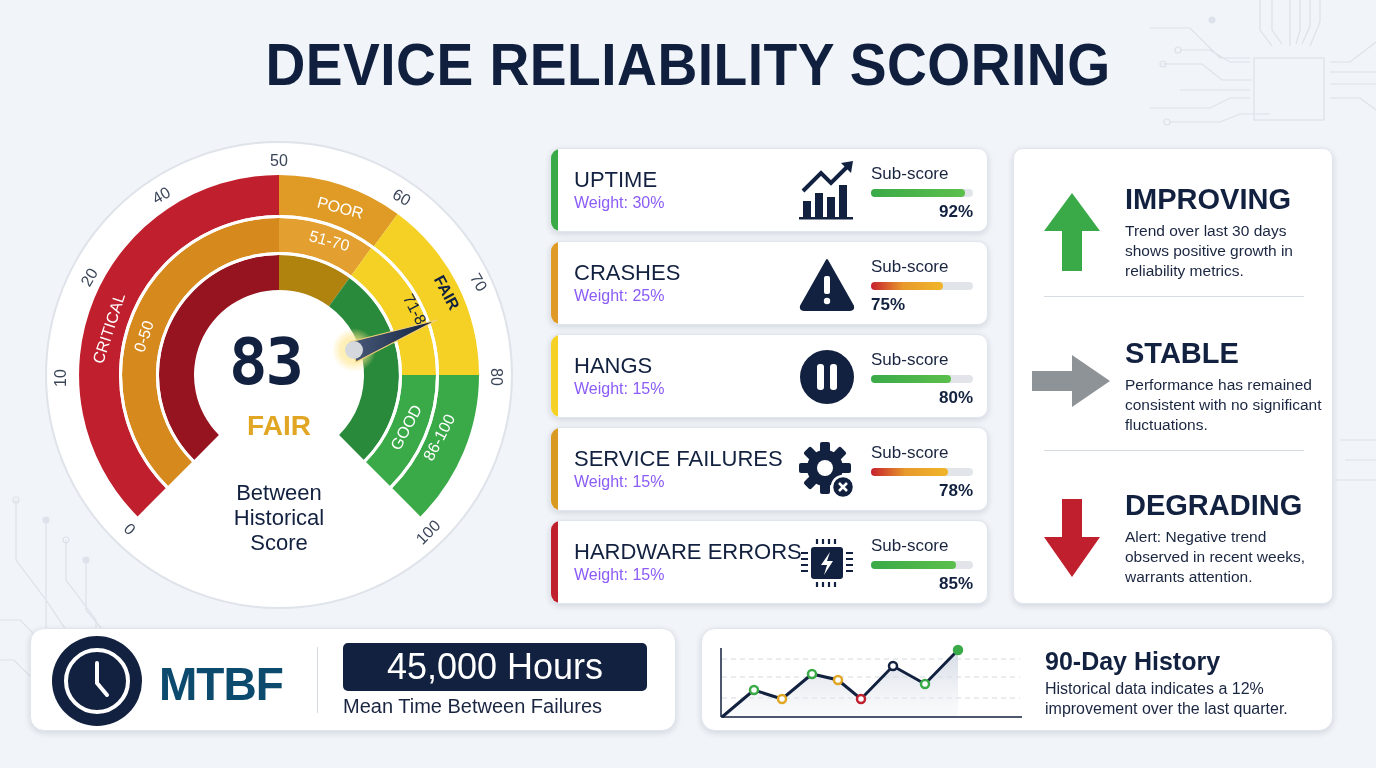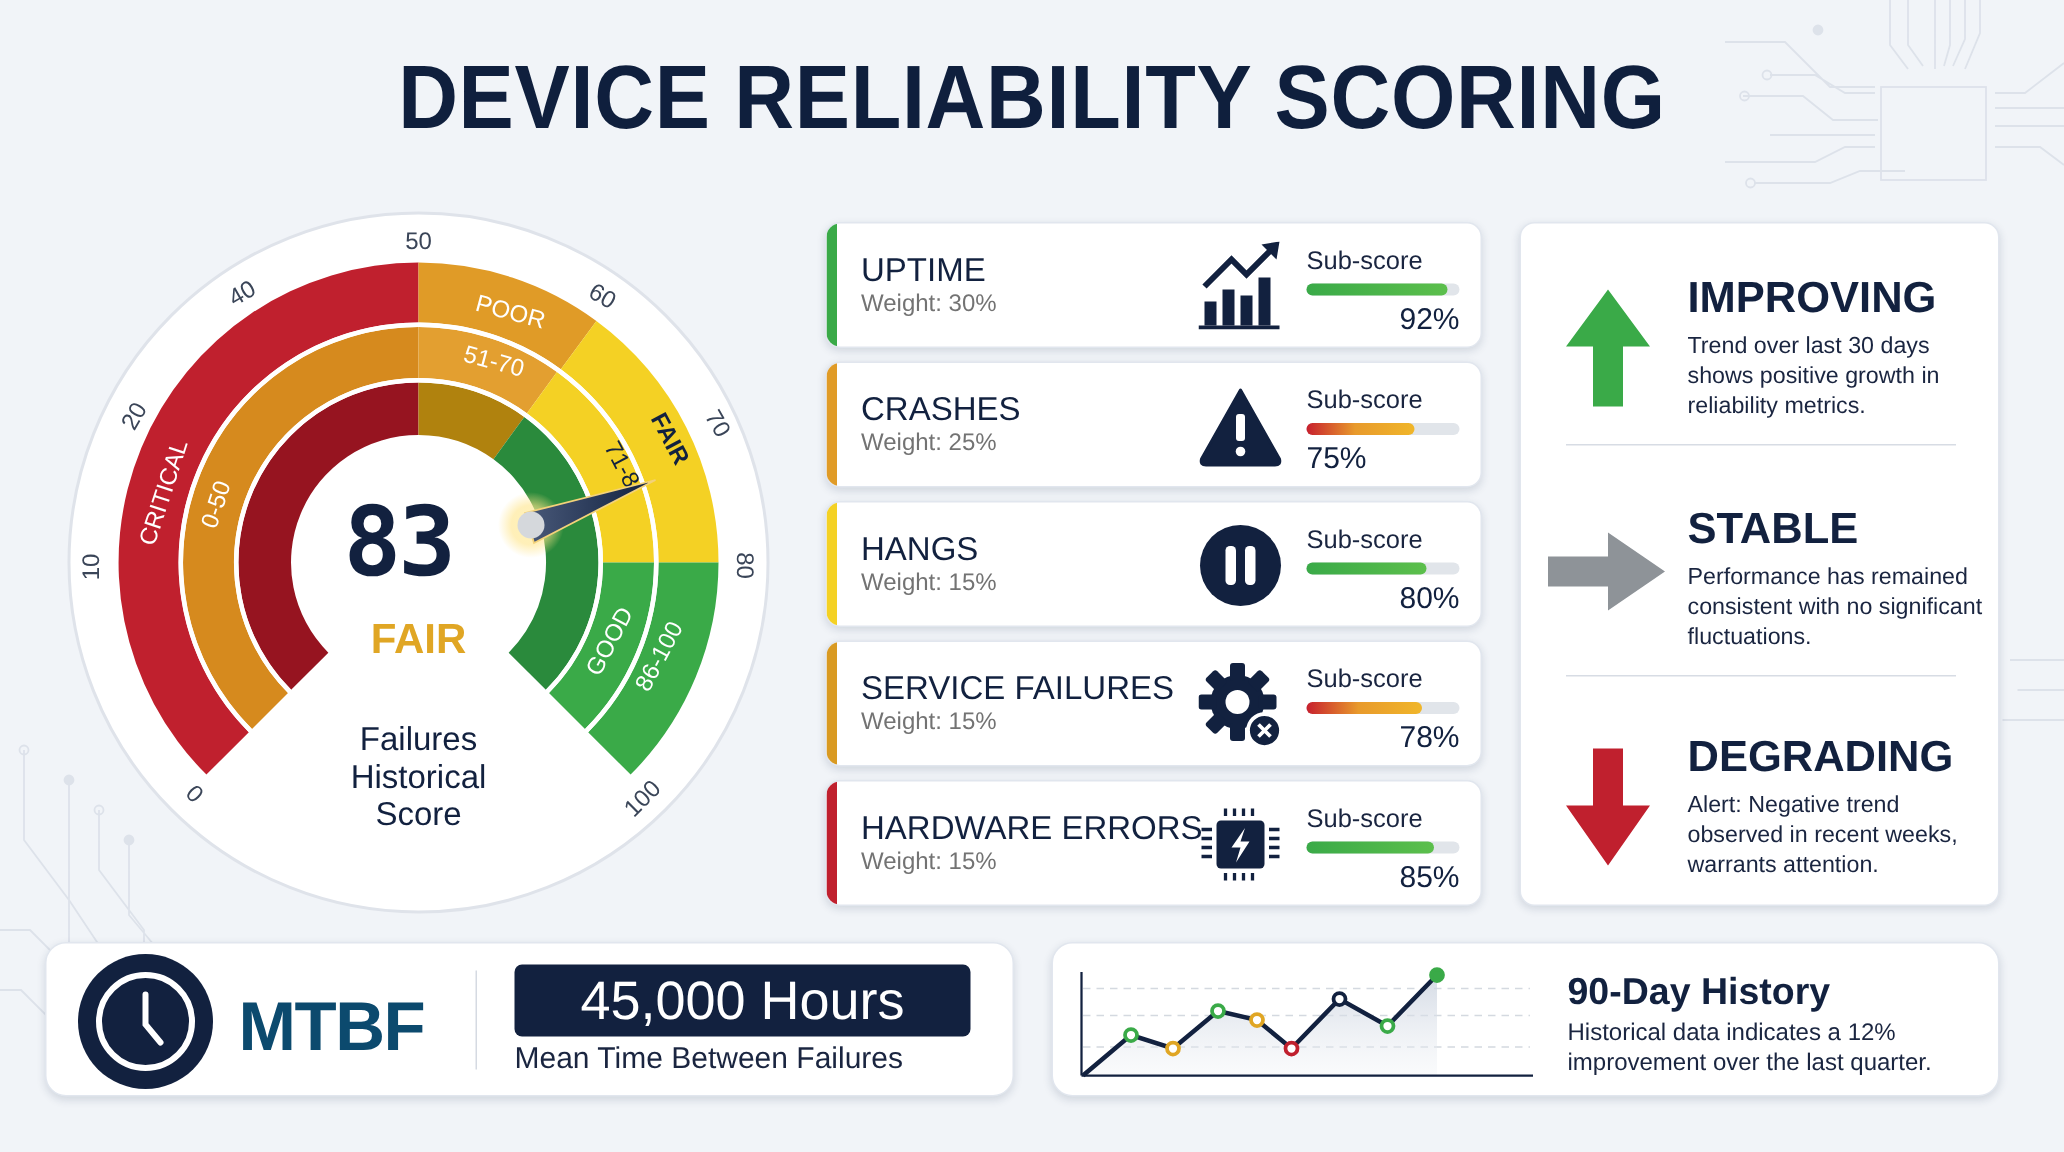--- a/index.html
+++ b/index.html
@@ -34,26 +34,26 @@
   }
   
   .metric {
     position: absolute; left: 550px; width: 438px; height: 84px;
     background: #ffffff; border-radius: 10px;
     box-shadow: 0 2px 6px rgba(30,45,80,0.15);
     border: 1px solid #e1e6ee; overflow: hidden;
   }
   .metric .accent { position: absolute; left: 0; top: 0; bottom: 0; width: 7px; }
   .metric .m-name { position: absolute; left: 23px; top: 18px; font-size: 22px; font-weight: 400; color: #12213f; }
-  .metric .m-weight { position: absolute; left: 23px; top: 45px; font-size: 16px; color: #737373; }
+  .metric .m-weight { position: absolute; left: 23px; top: 45px; font-size: 16px; color: #8b5cf6; }
   .metric .m-icon { position: absolute; left: 248px; top: 12px; width: 56px; height: 60px; }
   .metric .m-sub { position: absolute; left: 320px; top: 15px; font-size: 17px; color: #1a2540; }
   .metric .bar { position: absolute; left: 320px; top: 40px; width: 102px; height: 8px; background: #e1e5ea; border-radius: 4px; }
   .metric .bar-fill { position: absolute; left: 0; top: 0; height: 8px; border-radius: 4px; }
-  .metric .m-pct { position: absolute; left: 320px; top: 53px; width: 102px; text-align: right; font-size: 20px; font-weight: 400; color: #12213f; }
+  .metric .m-pct { position: absolute; left: 320px; top: 53px; width: 102px; text-align: right; font-size: 17px; font-weight: 700; color: #12213f; }
   .metric .m-pct.left { text-align: left; }
   
   .trends {
     position: absolute; left: 1013px; top: 148px; width: 320px; height: 456px;
     background: #ffffff; border-radius: 10px; border: 1px solid #e1e6ee;
     box-shadow: 0 2px 6px rgba(30,45,80,0.15);
   }
   .trend { position: absolute; left: 0; width: 320px; height: 140px; margin-top: 12px; }
   .trend .t-title { position: absolute; left: 111px; top: 22px; font-size: 29px; font-weight: 700; color: #12213f; }
   .trend .t-desc { position: absolute; left: 111px; top: 60px; width: 205px; font-size: 15.5px; line-height: 20px; color: #1a2540; }
@@ -171,21 +171,21 @@
 
     <g>
       <circle cx="310" cy="210" r="22" fill="url(#glow)"></circle>
       <path d="M 306 202 L 393 180 L 312 222 Z" fill="url(#needleGrad)" stroke="#f3d27a" stroke-width="1.2"></path>
       <circle cx="310" cy="210" r="9" fill="#d5d8dc"></circle>
     </g>
   </svg>
   <div class="g-score">83</div>
   <div class="g-status">FAIR</div>
   <div class="g-caption">
-    <div>Failures</div>
+    <div>Between</div>
     <div>Historical</div>
     <div>Score</div>
   </div>
 </div>
 
 <div class="metric" style="top:148px">
   <div class="accent" style="background:#3aaa48"></div>
   <div class="m-name">UPTIME</div>
   <div class="m-weight">Weight: 30%</div>
   <svg class="m-icon" viewBox="0 0 56 60">

